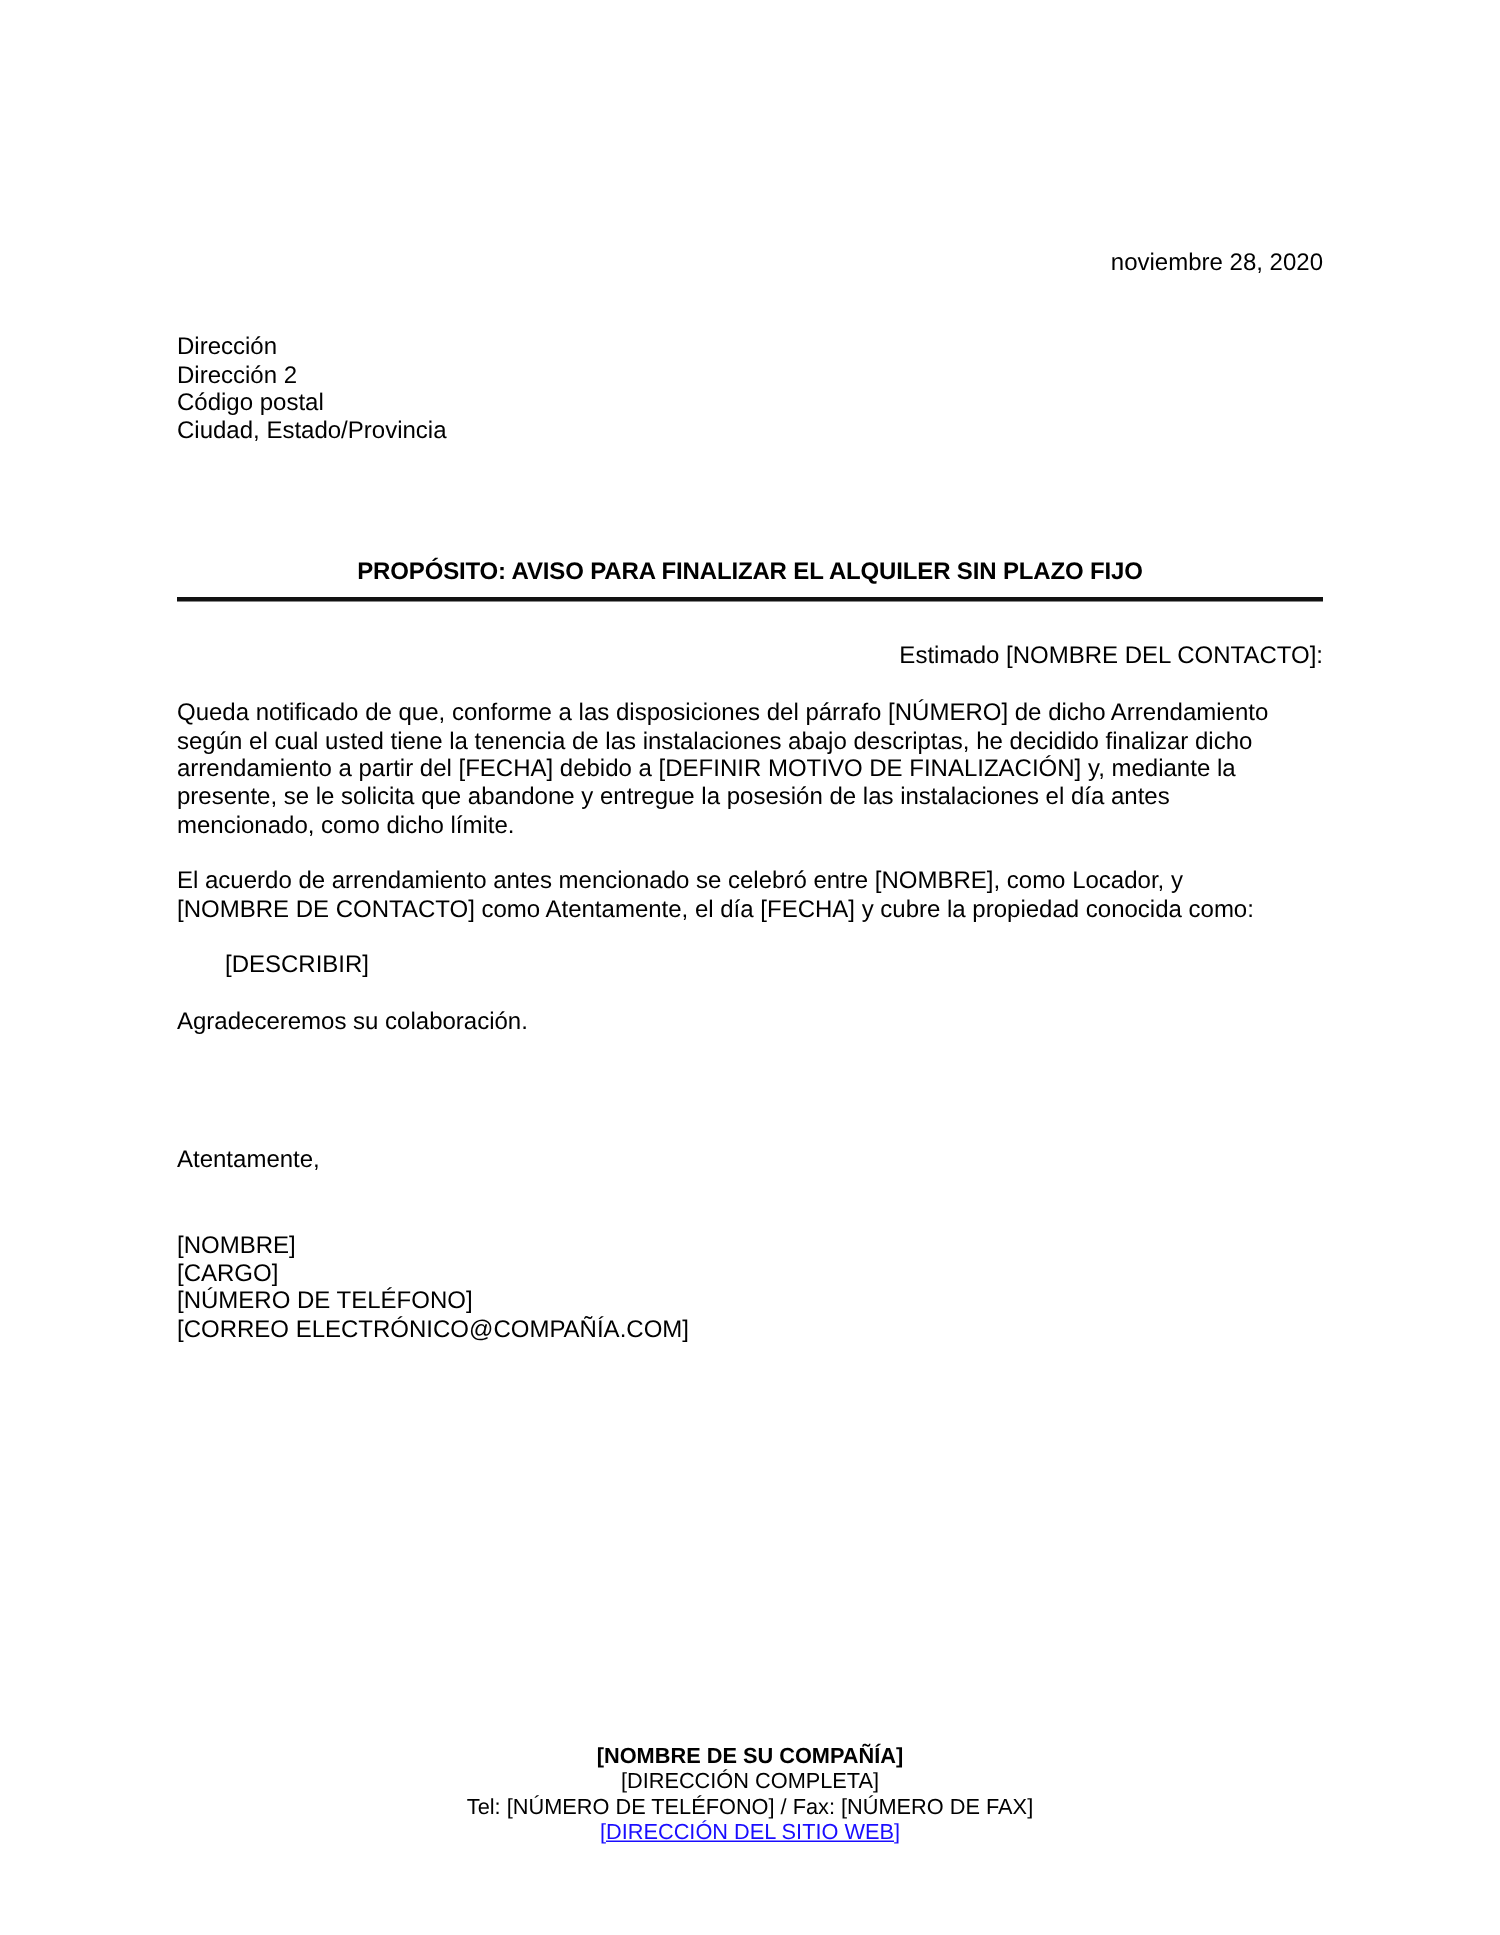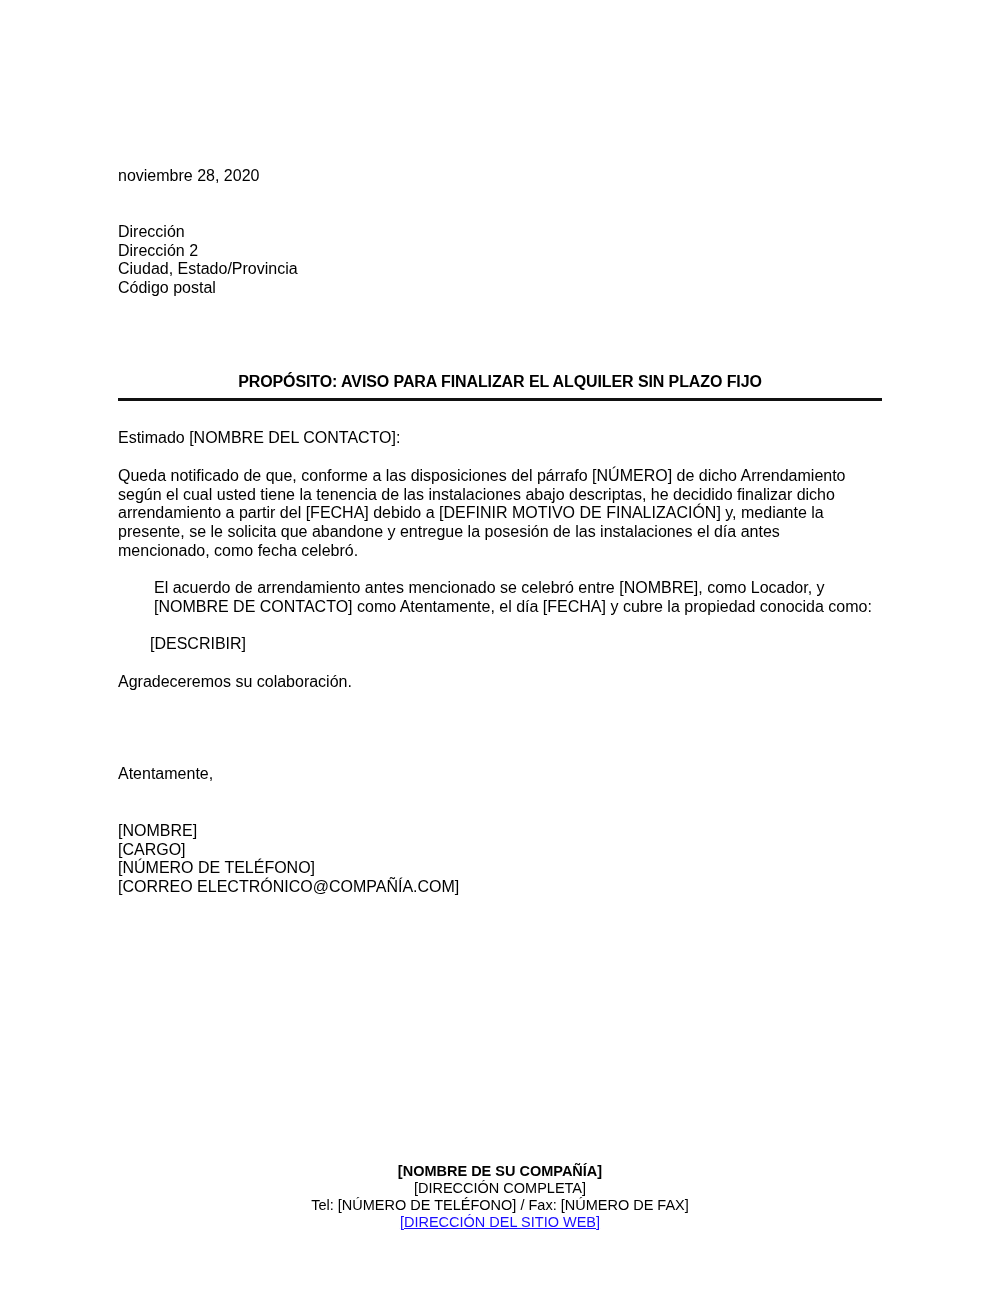--- a/index.html
+++ b/index.html
@@ -23,40 +23,40 @@
       height: 1290px;
     }
     .block {
       position: absolute;
       left: 118px;
       width: 764px;
       line-height: 18.7px;
       font-size: 16px;
     }
     .line { display: block; white-space: nowrap; }
-    .date { top: 167px; }
+    .date { top: 167px; text-align: right; }
     .address { top: 223px; }
     .subject {
       top: 373px;
       font-weight: bold;
       font-size: 16px;
       letter-spacing: -0.1px;
       text-align: center;
     }
     .rule {
       position: absolute;
       left: 118px;
       top: 398px;
       width: 764px;
       height: 3px;
       background: #111111;
     }
-    .greeting { top: 429px; }
+    .greeting { top: 429px; text-align: right; }
     .para1 { top: 467px; }
-    .para2 { top: 579px; margin-left: 36px; }
+    .para2 { top: 579px; }
     .describe { top: 635px; margin-left: 32px; }
     .thanks { top: 673px; }
     .closing { top: 729px; margin-top: 36px; }
     .signature { top: 822px; }
     .footer {
       position: absolute;
       left: 0;
       width: 1000px;
       top: 1163px;
       text-align: center;
@@ -74,40 +74,40 @@
 
 <div class="page">
 
   <div class="block date">
     <span class="line">noviembre 28, 2020</span>
   </div>
 
   <div class="block address">
     <span class="line">Dirección</span>
     <span class="line">Dirección 2</span>
+    <span class="line">Código postal</span>
     <span class="line">Ciudad, Estado/Provincia</span>
-    <span class="line">Código postal</span>
   </div>
 
   <div class="block subject">
     <span class="line">PROPÓSITO: AVISO PARA FINALIZAR EL ALQUILER SIN PLAZO FIJO</span>
   </div>
 
   <div class="rule"></div>
 
   <div class="block greeting">
     <span class="line">Estimado [NOMBRE DEL CONTACTO]:</span>
   </div>
 
   <div class="block para1">
     <span class="line">Queda notificado de que, conforme a las disposiciones del párrafo [NÚMERO] de dicho Arrendamiento</span>
     <span class="line">según el cual usted tiene la tenencia de las instalaciones abajo descriptas, he decidido finalizar dicho</span>
     <span class="line">arrendamiento a partir del [FECHA] debido a [DEFINIR MOTIVO DE FINALIZACIÓN] y, mediante la</span>
     <span class="line">presente, se le solicita que abandone y entregue la posesión de las instalaciones el día antes</span>
-    <span class="line">mencionado, como fecha celebró.</span>
+    <span class="line">mencionado, como dicho límite.</span>
   </div>
 
   <div class="block para2">
     <span class="line">El acuerdo de arrendamiento antes mencionado se celebró entre [NOMBRE], como Locador, y</span>
     <span class="line">[NOMBRE DE CONTACTO] como Atentamente, el día [FECHA] y cubre la propiedad conocida como:</span>
   </div>
 
   <div class="block describe">
     <span class="line">[DESCRIBIR]</span>
   </div>

